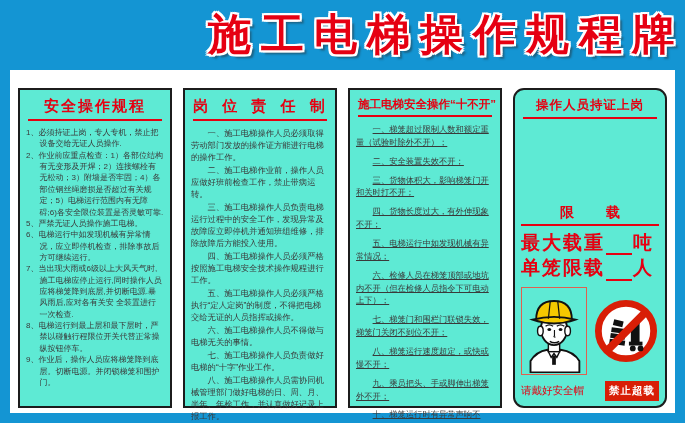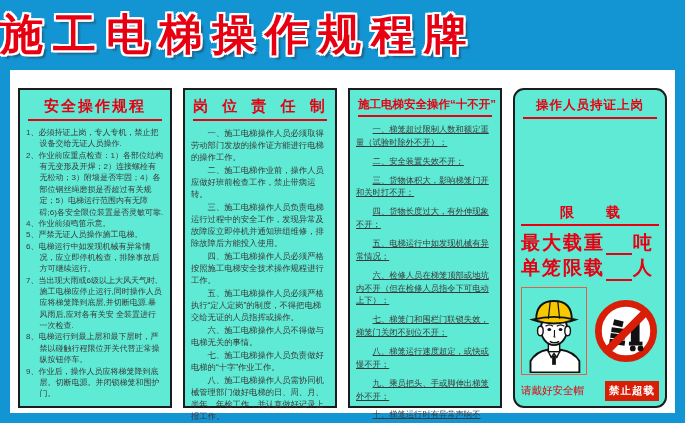--- a/index.html
+++ b/index.html
@@ -8,21 +8,21 @@
     font-family: "Liberation Sans", "DejaVu Sans", sans-serif;
     background: #1495d3;
     position: relative;
   }
   .board { position: absolute; inset: 0; }
 
   
   .title-band {
     position: absolute; top: 0; left: 0; right: 0; height: 70px;
     background: #1495d3;
-    display: flex; align-items: center; justify-content: flex-start;
+    display: flex; align-items: center; justify-content: flex-end;
   }
   .main-title {
     font-size: 43px; font-weight: bold; color: #e60012;
     letter-spacing: 10px; white-space: nowrap;
     text-shadow:
       -2px -2px 0 #fff, 2px -2px 0 #fff, -2px 2px 0 #fff, 2px 2px 0 #fff,
       0 -2px 0 #fff, 0 2px 0 #fff, -2px 0 0 #fff, 2px 0 0 #fff,
       4px 4px 2px rgba(40,40,40,.45);
   }
 
@@ -101,21 +101,20 @@
   </div>
 
   <div class="content">
 
     <div class="panel p1">
       <div class="panel-header">安全操作规程</div>
       <div class="items">
 
       <div class="item">1、必须持证上岗，专人专机，禁止把设备交给无证人员操作.</div>
           <div class="item">2、作业前应重点检查：1）各部位结构有无变形及开焊；2）连接螺栓有无松动；3）附墙是否牢固；4）各部位钢丝绳磨损是否超过有关规定；5）电梯运行范围内有无障碍;6)各安全限位装置是否灵敏可靠.</div>
-          <div class="item">4、作业前须鸣笛示意。</div>
           <div class="item">5、严禁无证人员操作施工电梯。</div>
           <div class="item">6、电梯运行中如发现机械有异常情况，应立即停机检查，排除事故后方可继续运行。</div>
           <div class="item">7、当出现大雨或6级以上大风天气时,施工电梯应停止运行,同时操作人员应将梯笼降到底层,并切断电源.暴风雨后,应对各有关安 全装置进行一次检查.</div>
           <div class="item">8、电梯运行到最上层和最下层时，严禁以碰触行程限位开关代替正常操纵按钮停车。</div>
           <div class="item">9、作业后，操作人员应将梯笼降到底层。切断电源。并闭锁梯笼和围护门。</div>
         </div>
     </div>
 
     <div class="panel p2">
       <div class="panel-header spaced">岗 位 责 任 制</div>

